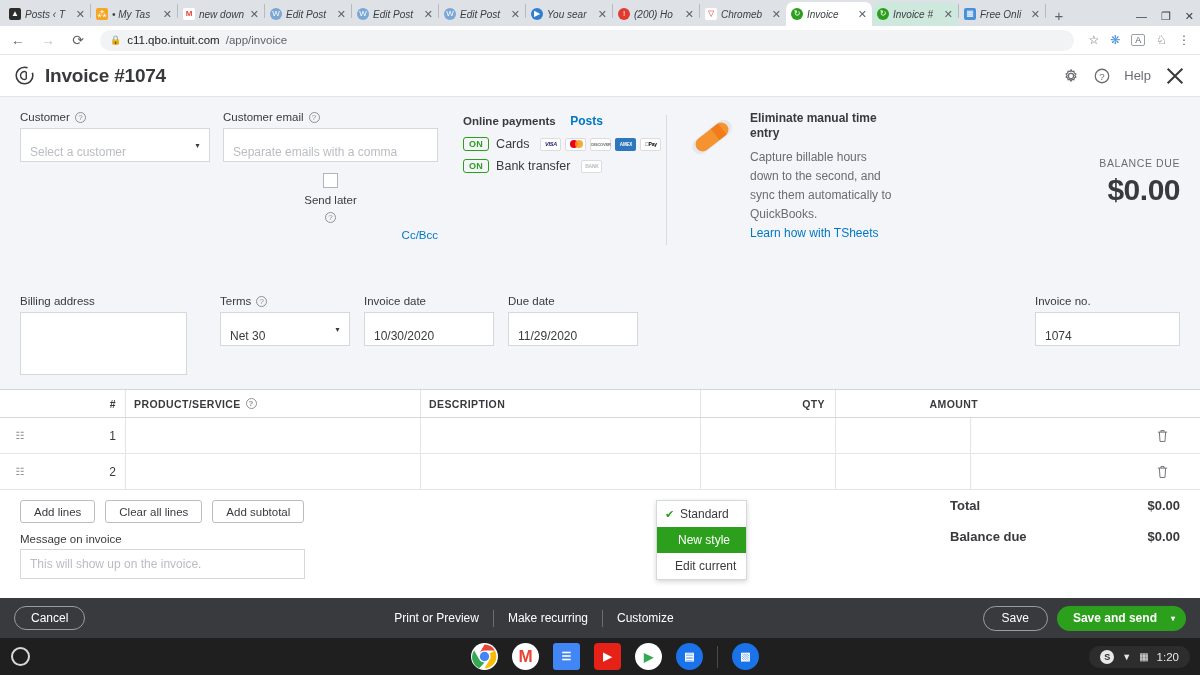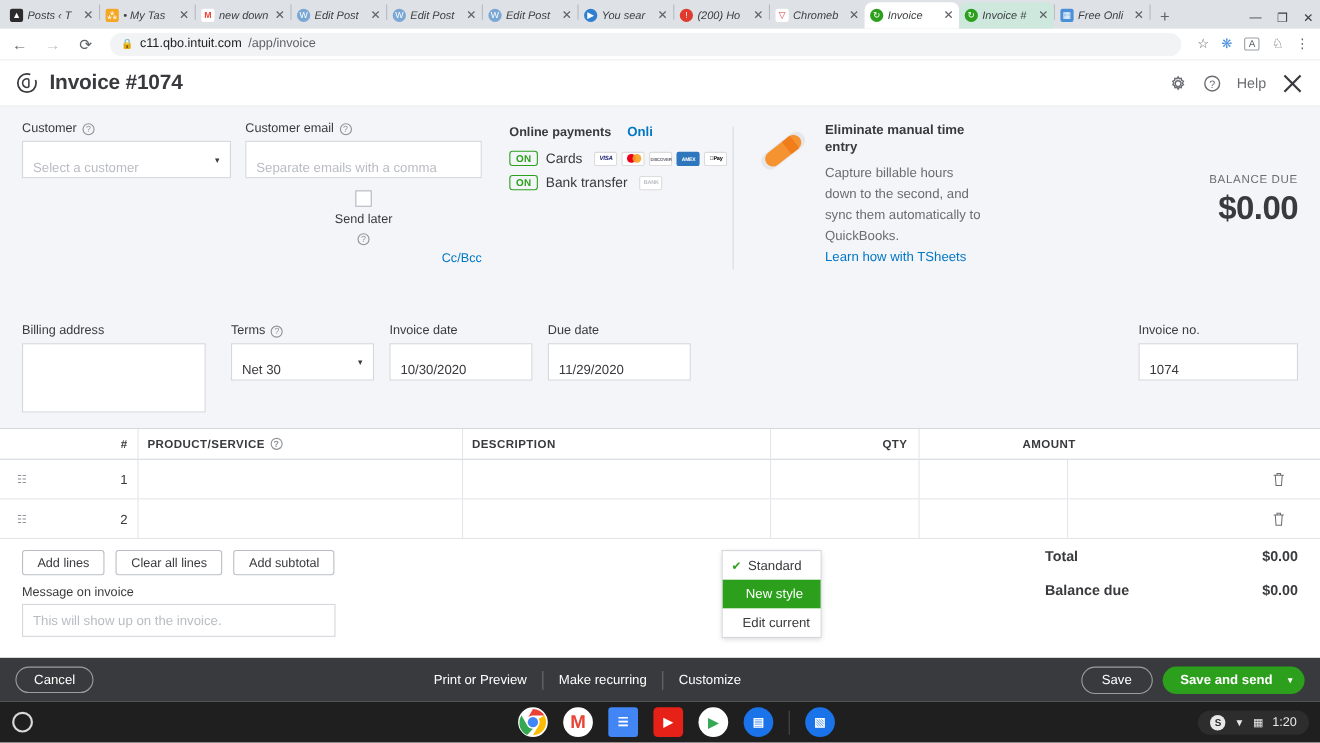--- a/index.html
+++ b/index.html
@@ -114,21 +114,21 @@
   .promo-b { font-size: 12px; color: #6b6c72; line-height: 19px; margin-top: 7px; }
   .promo-l { font-size: 12px; color: #0077c5; margin-top: 2px; display: block; }
 
   .balance-box { position: absolute; right: 20px; top: 60px; text-align: right; }
   .bd-label { font-size: 10.5px; color: #6b6c72; letter-spacing: 0.6px; }
   .bd-amt { font-size: 30px; font-weight: bold; color: #393a3d; margin-top: 4px; letter-spacing: -0.5px; }
 
   .row2 { display: flex; align-items: flex-start; position: absolute; left: 20px; top: 198px; }
   .col-billing { width: 167px; }
   .billing-box { background: #fff; border: 1px solid #d4d7dc; height: 63px; }
-  .col-terms { width: 130px; margin-left: 23px; }
+  .col-terms { width: 130px; margin-left: 33px; }
   .col-idate { width: 130px; margin-left: 14px; }
   .col-ddate { width: 130px; margin-left: 14px; }
   .col-invno { position: absolute; right: 20px; top: 198px; width: 145px; }
 
   
   .table-wrap { border-top: 1px solid #d4d7dc; }
   .lt-head {
     display: flex; height: 28px; align-items: center;
     font-size: 10.5px; font-weight: bold; color: #393a3d; letter-spacing: 0.4px;
     border-bottom: 1px solid #d4d7dc;
@@ -373,21 +373,21 @@
         <span class="chkbox"></span>
         <span>Send later</span>
         <span class="qmark">?</span>
         <span class="ccbcc">Cc/Bcc</span>
       </div>
     </div>
 
     <div class="col-pay">
       <div>
         <span class="pay-title">Online payments</span>
-        <span class="edit-link">Onli</span>
+        <span class="edit-link">Posts</span>
       </div>
       <div class="pay-row">
         <span class="on-pill">ON</span>
         <span class="pay-name">Cards</span>
         <span class="cardlogos">
           <span class="clogo" style="background:#fff;color:#1a1f71;border:1px solid #dcdcdc;font-style:italic">VISA</span>
           <span class="clogo" style="background:#fff;border:1px solid #dcdcdc;position:relative">
             <span style="position:absolute;left:4px;width:8px;height:8px;border-radius:50%;background:#eb001b"></span>
             <span style="position:absolute;left:9px;width:8px;height:8px;border-radius:50%;background:#f79e1b;opacity:.88"></span>
           </span>

